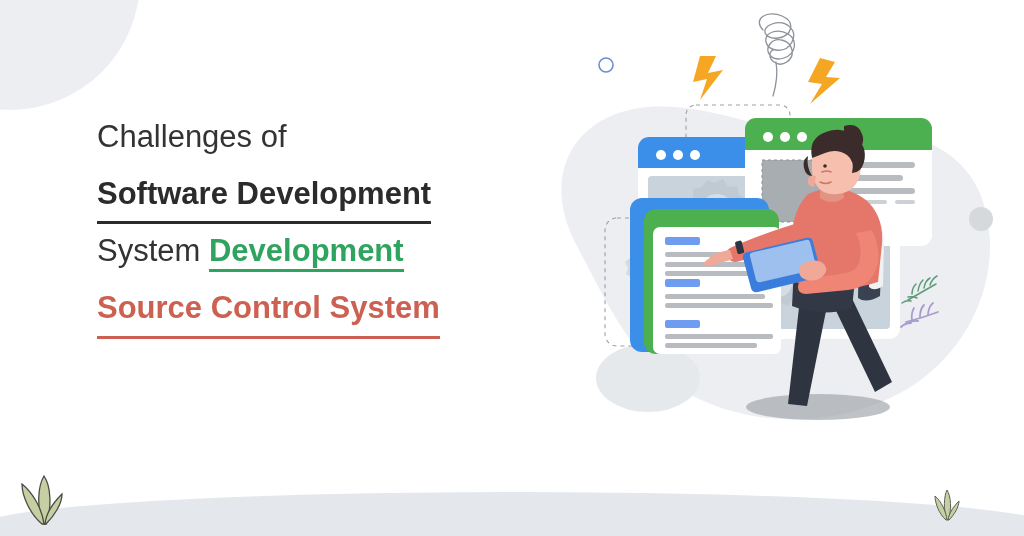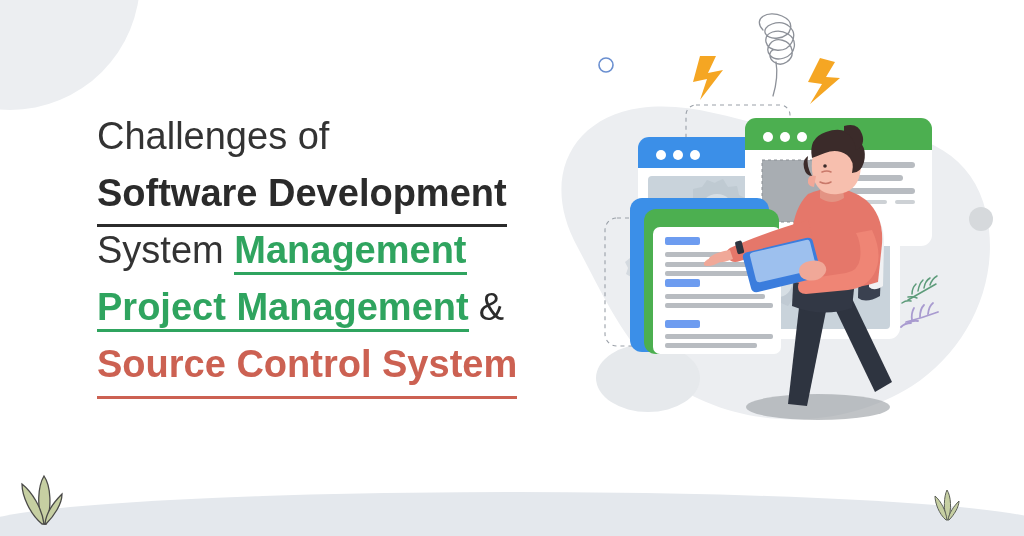--- a/index.html
+++ b/index.html
@@ -37,21 +37,21 @@
   }
 
   
   .headline {
     position: absolute;
     left: 97px;
     top: 108px;
     width: 430px;
   }
   .hl-line {
-    font-size: 38px;
+    font-size: 31px;
     line-height: 57px;
     color: #333333;
     font-weight: 400;
     white-space: nowrap;
   }
   .hl-strong {
     font-weight: 700;
     color: #2b2b2b;
     border-bottom: 3px solid #2b2b2b;
     padding-bottom: 10px;
@@ -92,24 +92,21 @@
   <div class="corner-arc"></div>
 
   <div class="headline">
     <div class="hl-line">
       <span>Challenges of</span>
     </div>
     <div class="hl-line">
       <span class="hl-strong">Software Development</span>
     </div>
     <div class="hl-line">
-      <span>System </span><span class="hl-green">Management</span>
-    </div>
-    <div class="hl-line">
-      <span class="hl-green">Project Management</span><span class="hl-amp">&amp;</span>
+      <span>System </span><span class="hl-green">Development</span>
     </div>
     <div class="hl-line">
       <span class="hl-red">Source Control System</span>
     </div>
   </div>
 
   <div class="illustration">
     <svg width="504" height="536" viewBox="0 0 504 536" xmlns="http://www.w3.org/2000/svg">
 
       <g>

